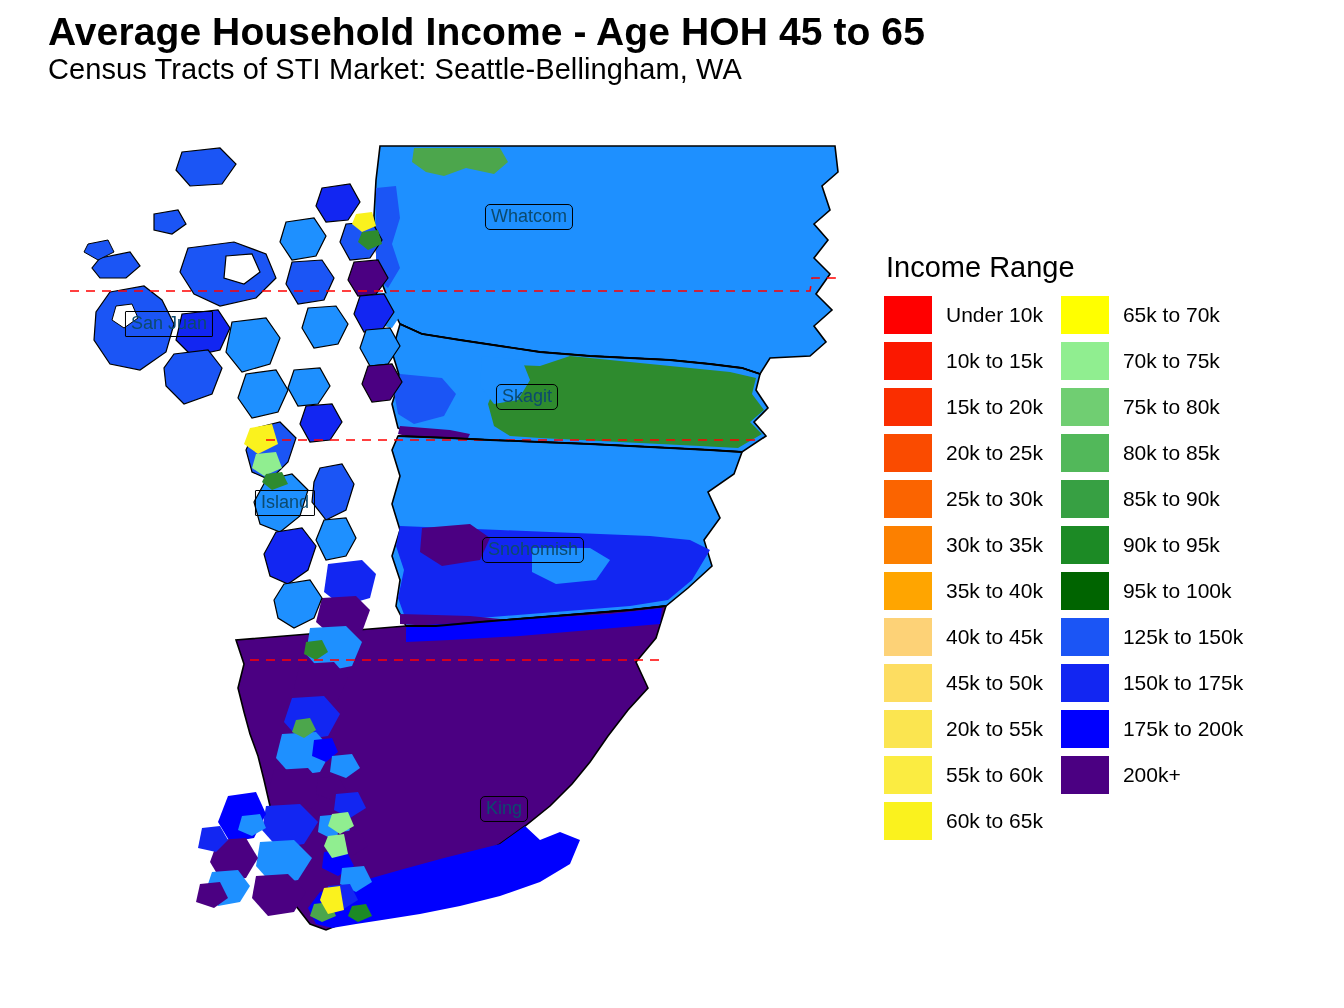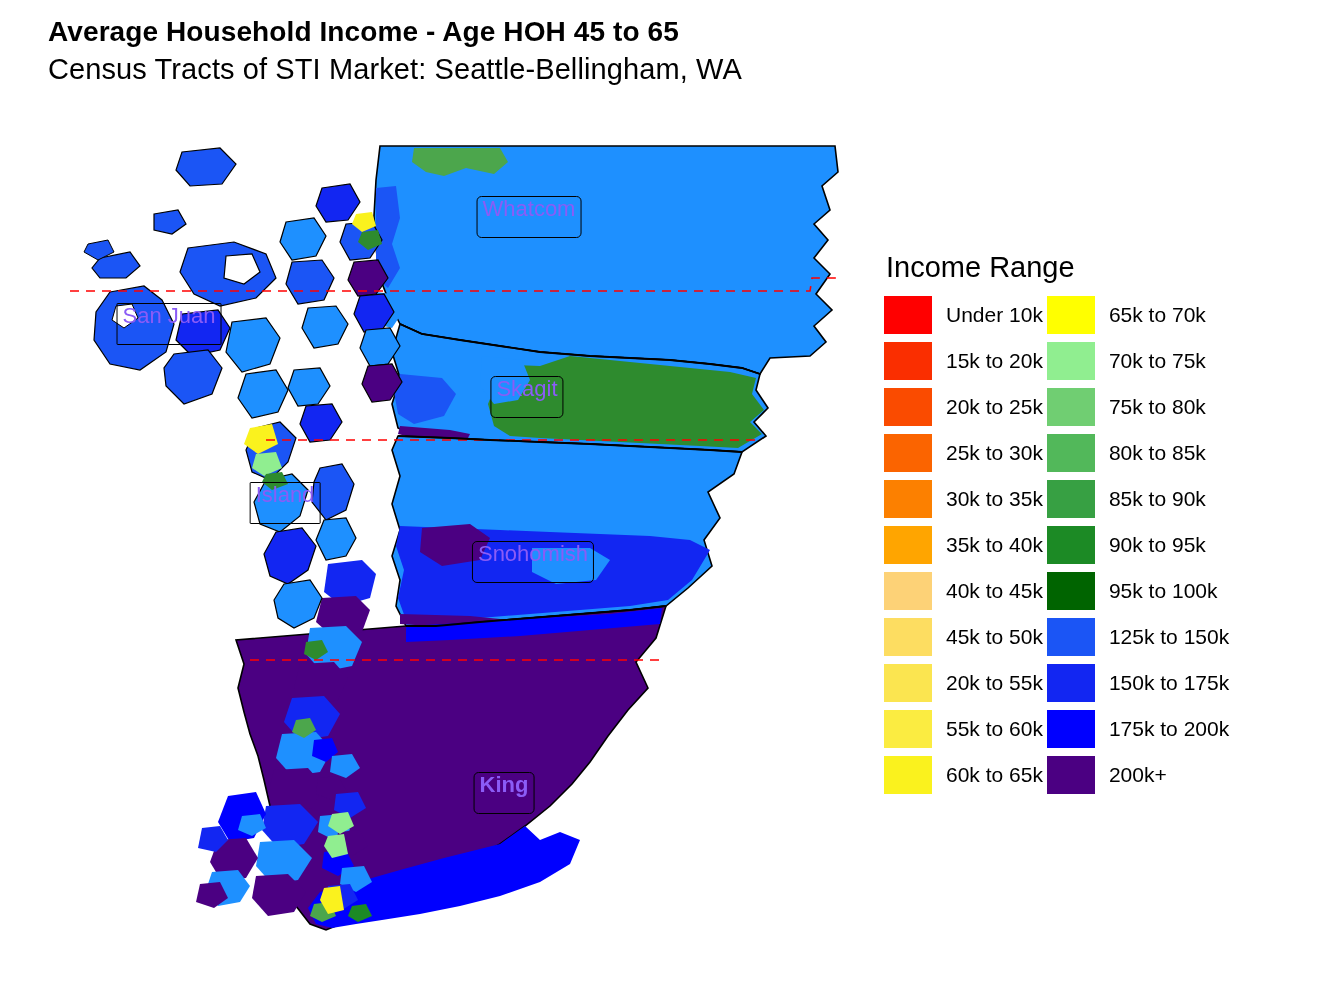--- a/index.html
+++ b/index.html
@@ -5,37 +5,37 @@
   html,body{margin:0;padding:0;background:#ffffff;}
   body{
     width:1344px;height:1008px;position:relative;overflow:hidden;
     font-family:"Liberation Sans","DejaVu Sans",sans-serif;
     color:#000000;
   }
   #page{position:absolute;inset:0;background:#fff;}
 
   
   .title-block{position:absolute;left:48px;top:12px;}
-  .title-main{font-size:28px;font-weight:700;line-height:40px;letter-spacing:.1px;white-space:nowrap;}
+  .title-main{font-size:39px;font-weight:700;line-height:40px;letter-spacing:.1px;white-space:nowrap;}
   .title-sub{font-size:29px;font-weight:400;line-height:34px;letter-spacing:.1px;white-space:nowrap;}
 
   
   .map-area{position:absolute;left:70px;top:128px;width:790px;height:830px;}
   .map-svg{display:block;width:100%;height:100%;}
 
   
   .county-label{position:absolute;transform:translate(-50%,-50%);
     border:1.6px solid #000;border-radius:5px;background:transparent;
-    padding:1px 5px 18px 5px;font-size:22px;line-height:21px;white-space:nowrap;color:#8b5cf6;}
+    padding:1px 5px 2px 5px;font-size:18px;line-height:21px;white-space:nowrap;color:#0c4a6e;}
   .county-label.sq{border-radius:1px;}
 
   
   .legend{position:absolute;left:884px;top:250px;width:430px;}
   .legend-title{font-size:29px;line-height:34px;font-weight:400;margin:0 0 12px 2px;}
-  .legend-cols{display:flex;gap:4px;}
+  .legend-cols{display:flex;gap:18px;}
   .legend-col{display:flex;flex-direction:column;gap:8px;}
   .legend-row{display:flex;align-items:center;gap:14px;height:38px;}
   .swatch{width:48px;height:38px;flex:0 0 48px;}
   .legend-text{font-size:21px;line-height:24px;white-space:nowrap;}
 </style>
 </head>
 <body>
 
 <div id="page">
 
@@ -221,33 +221,37 @@
         <path d="M330 196 L352 206 L390 212 L430 218 L470 224 L520 228 L560 230 L600 232 L640 236 L672 240 L690 246"></path>
         <path d="M328 308 L380 310 L420 312 L470 314 L520 316 L560 318 L600 320 L640 322 L672 324"></path>
         <path d="M336 498 L366 498 L410 494 L460 490 L510 486 L560 482 L596 478"></path>
       </g>
     </svg>
 
     <div class="county-label" style="left:459px;top:89px;">Whatcom</div>
     <div class="county-label" style="left:457px;top:237px;margin-top:32px;">Skagit</div>
     <div class="county-label sq" style="left:99px;top:196px;">San Juan</div>
     <div class="county-label sq" style="left:215px;top:375px;">Island</div>
-    <div class="county-label" style="left:463px;top:422px;margin-top:12px;">Snohomish</div>
-    <div class="county-label" style="left:434px;top:665px;font-weight:bold;">King</div>
+    <div class="county-label" style="left:463px;top:422px;">Snohomish</div>
+    <div class="county-label" style="left:434px;top:681px;">King</div>
   </div>
 
   <div class="legend">
     <div class="legend-title">Income Range</div>
     <div class="legend-cols">
       <div class="legend-col" id="legend-col-left">
           <div class="legend-row">
             <div class="swatch" style="background: rgb(255, 0, 0);"></div>
             <div class="legend-text">Under 10k</div>
           </div>
           <div class="legend-row">
+            <div class="swatch" style="background: rgb(251, 24, 0);"></div>
+            <div class="legend-text">10k to 15k</div>
+          </div>
+          <div class="legend-row">
             <div class="swatch" style="background: rgb(250, 46, 0);"></div>
             <div class="legend-text">15k to 20k</div>
           </div>
           <div class="legend-row">
             <div class="swatch" style="background: rgb(250, 75, 0);"></div>
             <div class="legend-text">20k to 25k</div>
           </div>
           <div class="legend-row">
             <div class="swatch" style="background: rgb(251, 100, 0);"></div>
             <div class="legend-text">25k to 30k</div>

